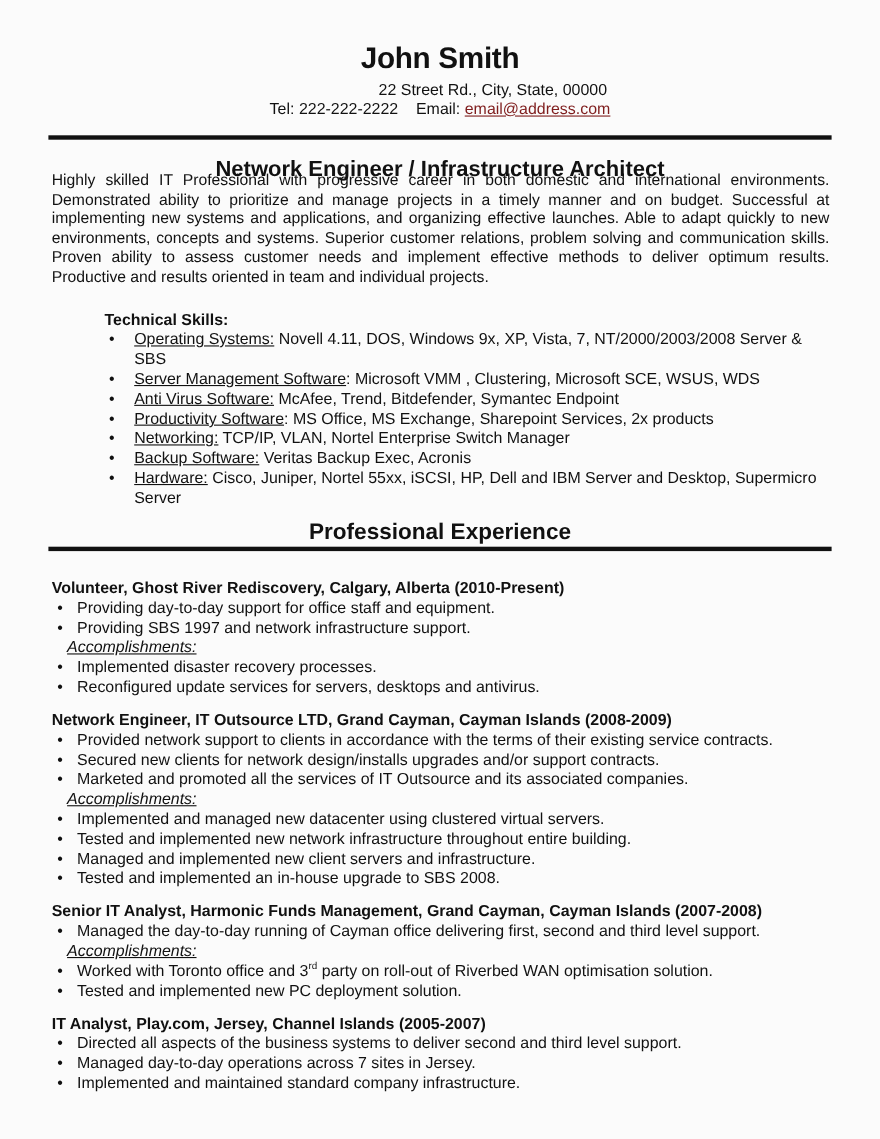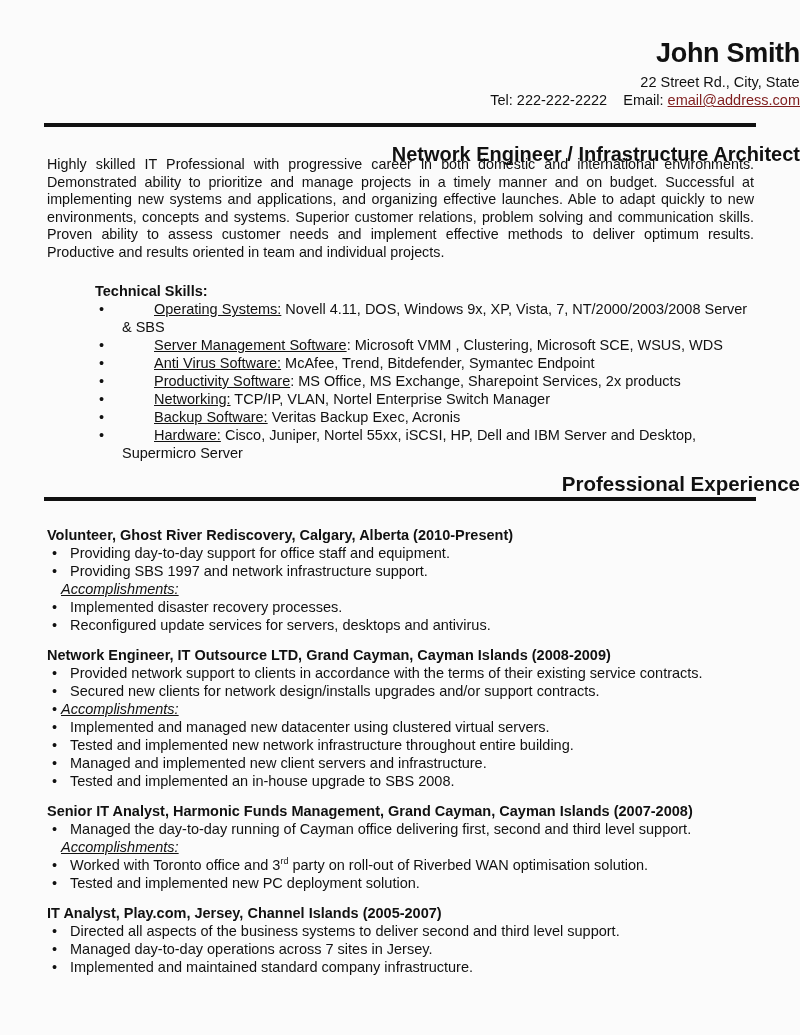--- a/index.html
+++ b/index.html
@@ -3,40 +3,40 @@
 <meta charset="utf-8">
 <style>
   html, body { margin: 0; padding: 0; }
   body {
     width: 800px; height: 1035px; overflow: hidden;
     background: #fbfbfb; color: #111;
     font-family: "Liberation Sans", sans-serif;
     position: relative;
   }
   .abs { position: absolute; }
-  .center { left: 0; width: 800px; text-align: right; }
+  .center { left: 0; width: 800px; text-align: center; }
   .name { top: 38px; font-size: 27px; font-weight: bold; letter-spacing: -0.3px; }
   .addr { top: 74px; font-size: 14.5px; margin-left: 48px; }
   .contact { top: 92px; font-size: 14.5px; }
   .contact a { color: #7f1d1d; text-decoration: underline; }
   .rule { left: 44px; width: 712px; height: 4px; background: #111; }
   .title { top: 143px; font-size: 20px; font-weight: bold; }
   .summary {
     top: 156px; left: 47px; width: 707px;
     font-size: 14.3px; line-height: 17.6px; text-align: justify;
     text-align-last: justify;
   }
   .summary .last { text-align-last: left; display: block; }
   .skills-title { top: 283px; left: 95px; font-size: 14.5px; font-weight: bold; }
   ul.blist { list-style: none; margin: 0; padding: 0; }
   ul.blist li { position: relative; padding-left: 23px; }
   ul.blist li .bullet { position: absolute; left: 0; top: 0; }
   .skills { top: 300px; left: 99px; width: 650px; font-size: 14.5px; line-height: 18px; }
   .skills li .bullet { left: 1px; }
-  .u { text-decoration: underline; margin-left: 32px; }
+  .u { text-decoration: underline; }
   .exp-title { top: 472px; font-size: 20.5px; font-weight: bold; }
   .exp { left: 47px; width: 720px; font-size: 14.5px; line-height: 18px; }
   .exp .job { font-weight: bold; margin-top: 14px; }
   .exp .job:first-child { margin-top: 12px; }
   .exp .acc { font-style: italic; text-decoration: underline; margin-left: 14px; }
   .exp ul.blist li { padding-left: 23px; }
   .exp ul.blist li .bullet { left: 5px; }
   sup { font-size: 9px; line-height: 0; }
 </style>
 </head>
@@ -83,21 +83,21 @@
       <ul class="blist">
         <li><span class="bullet">•</span><span>Implemented disaster recovery processes.</span></li>
         <li><span class="bullet">•</span><span>Reconfigured update services for servers, desktops and antivirus.</span></li>
       </ul>
     </div>
     <div>
       <div class="job">Network Engineer, IT Outsource LTD, Grand Cayman, Cayman Islands (2008-2009)</div>
       <ul class="blist">
         <li><span class="bullet">•</span><span>Provided network support to clients in accordance with the terms of their existing service contracts.</span></li>
         <li><span class="bullet">•</span><span>Secured new clients for network design/installs upgrades and/or support contracts.</span></li>
-        <li><span class="bullet">•</span></li>
+        <li><span class="bullet">•</span><span>Marketed and promoted all the services of IT Outsource and its associated companies.</span></li>
       </ul>
       <div class="acc">Accomplishments:</div>
       <ul class="blist">
         <li><span class="bullet">•</span><span>Implemented and managed new datacenter using clustered virtual servers.</span></li>
         <li><span class="bullet">•</span><span>Tested and implemented new network infrastructure throughout entire building.</span></li>
         <li><span class="bullet">•</span><span>Managed and implemented new client servers and infrastructure.</span></li>
         <li><span class="bullet">•</span><span>Tested and implemented an in-house upgrade to SBS 2008.</span></li>
       </ul>
     </div>
     <div>

